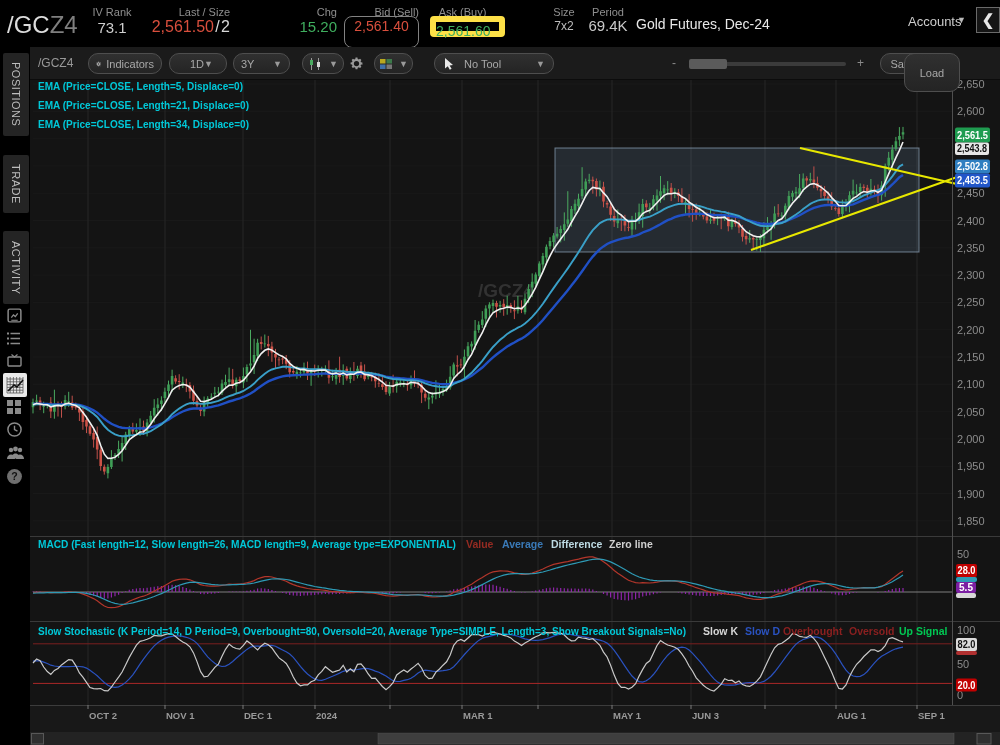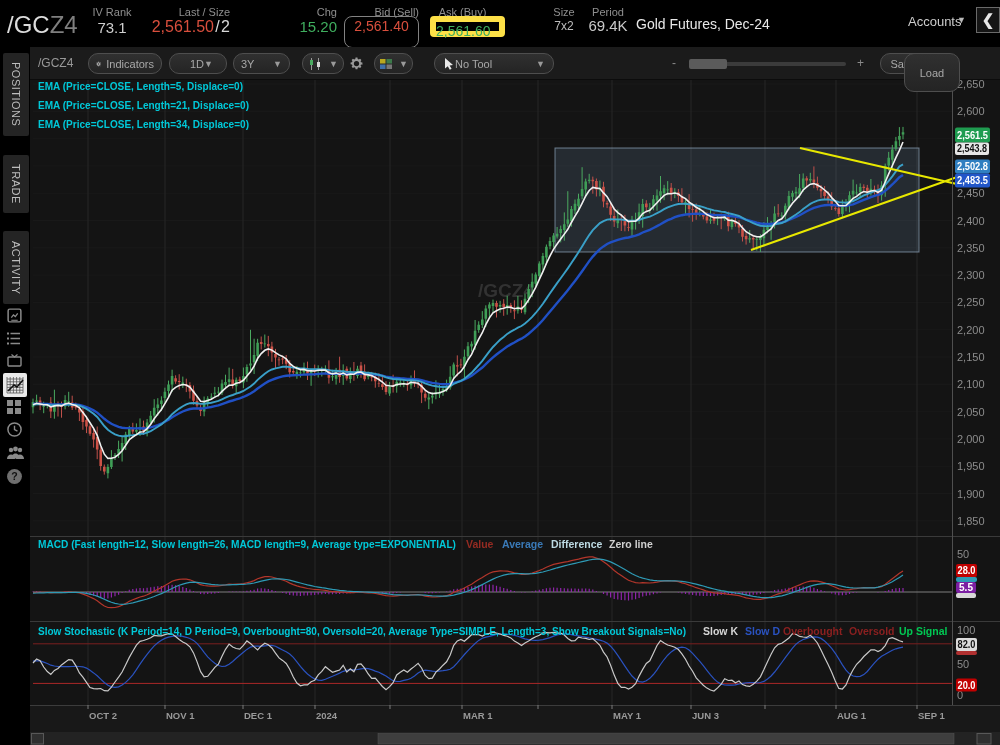--- a/index.html
+++ b/index.html
@@ -177,21 +177,21 @@
         <rect x="7.5" y="2" width="5.5" height="4.5" fill="#3c7a4a"></rect>
         <rect x="1" y="7.5" width="5.5" height="4.5" fill="#3f6fa8"></rect>
         <rect x="7.5" y="7.5" width="5.5" height="4.5" fill="#777"></rect>
       </svg>
       <span style="color:#9a9a9a;font-size:9px;margin-left:auto">▼</span>
     </div>
  <div class="btn" style="left:404px;top:6px;width:120px;height:21px;padding:0 8px">
       <svg width="12" height="13" viewBox="0 0 12 13">
         <path d="M2 1l8 7-3.4.4 2 3.4-1.8 1-2-3.5L2 11.6z" fill="#e8e8e8"></path>
       </svg>
-      <span style="margin-left:0">No Tool</span>
+      <span style="margin-left:9px">No Tool</span>
       <span style="color:#9a9a9a;font-size:9px;margin-left:auto">▼</span>
     </div>
  <div class="abs" style="left:642px;top:9px;color:#8a8a8a;font-size:12px">-</div>
  <div class="abs" style="left:659px;top:15px;width:157px;height:4px;background:#3b3b3b;border-radius:2px"></div>
  <div class="abs" style="left:659px;top:12px;width:38px;height:10px;background:#5b5b5b;border-radius:2px"></div>
  <div class="abs" style="left:827px;top:9px;color:#8a8a8a;font-size:12px">+</div>
  <div class="btn" style="left:850px;top:6px;width:46px;height:21px;justify-content:center">Save</div>
  <div class="btn" style="left:874px;top:6px;width:56px;height:39px;justify-content:center">Load</div>
 </div>
 <div class="abs" style="left:0;top:47px;width:30px;height:698px;background:#000">

